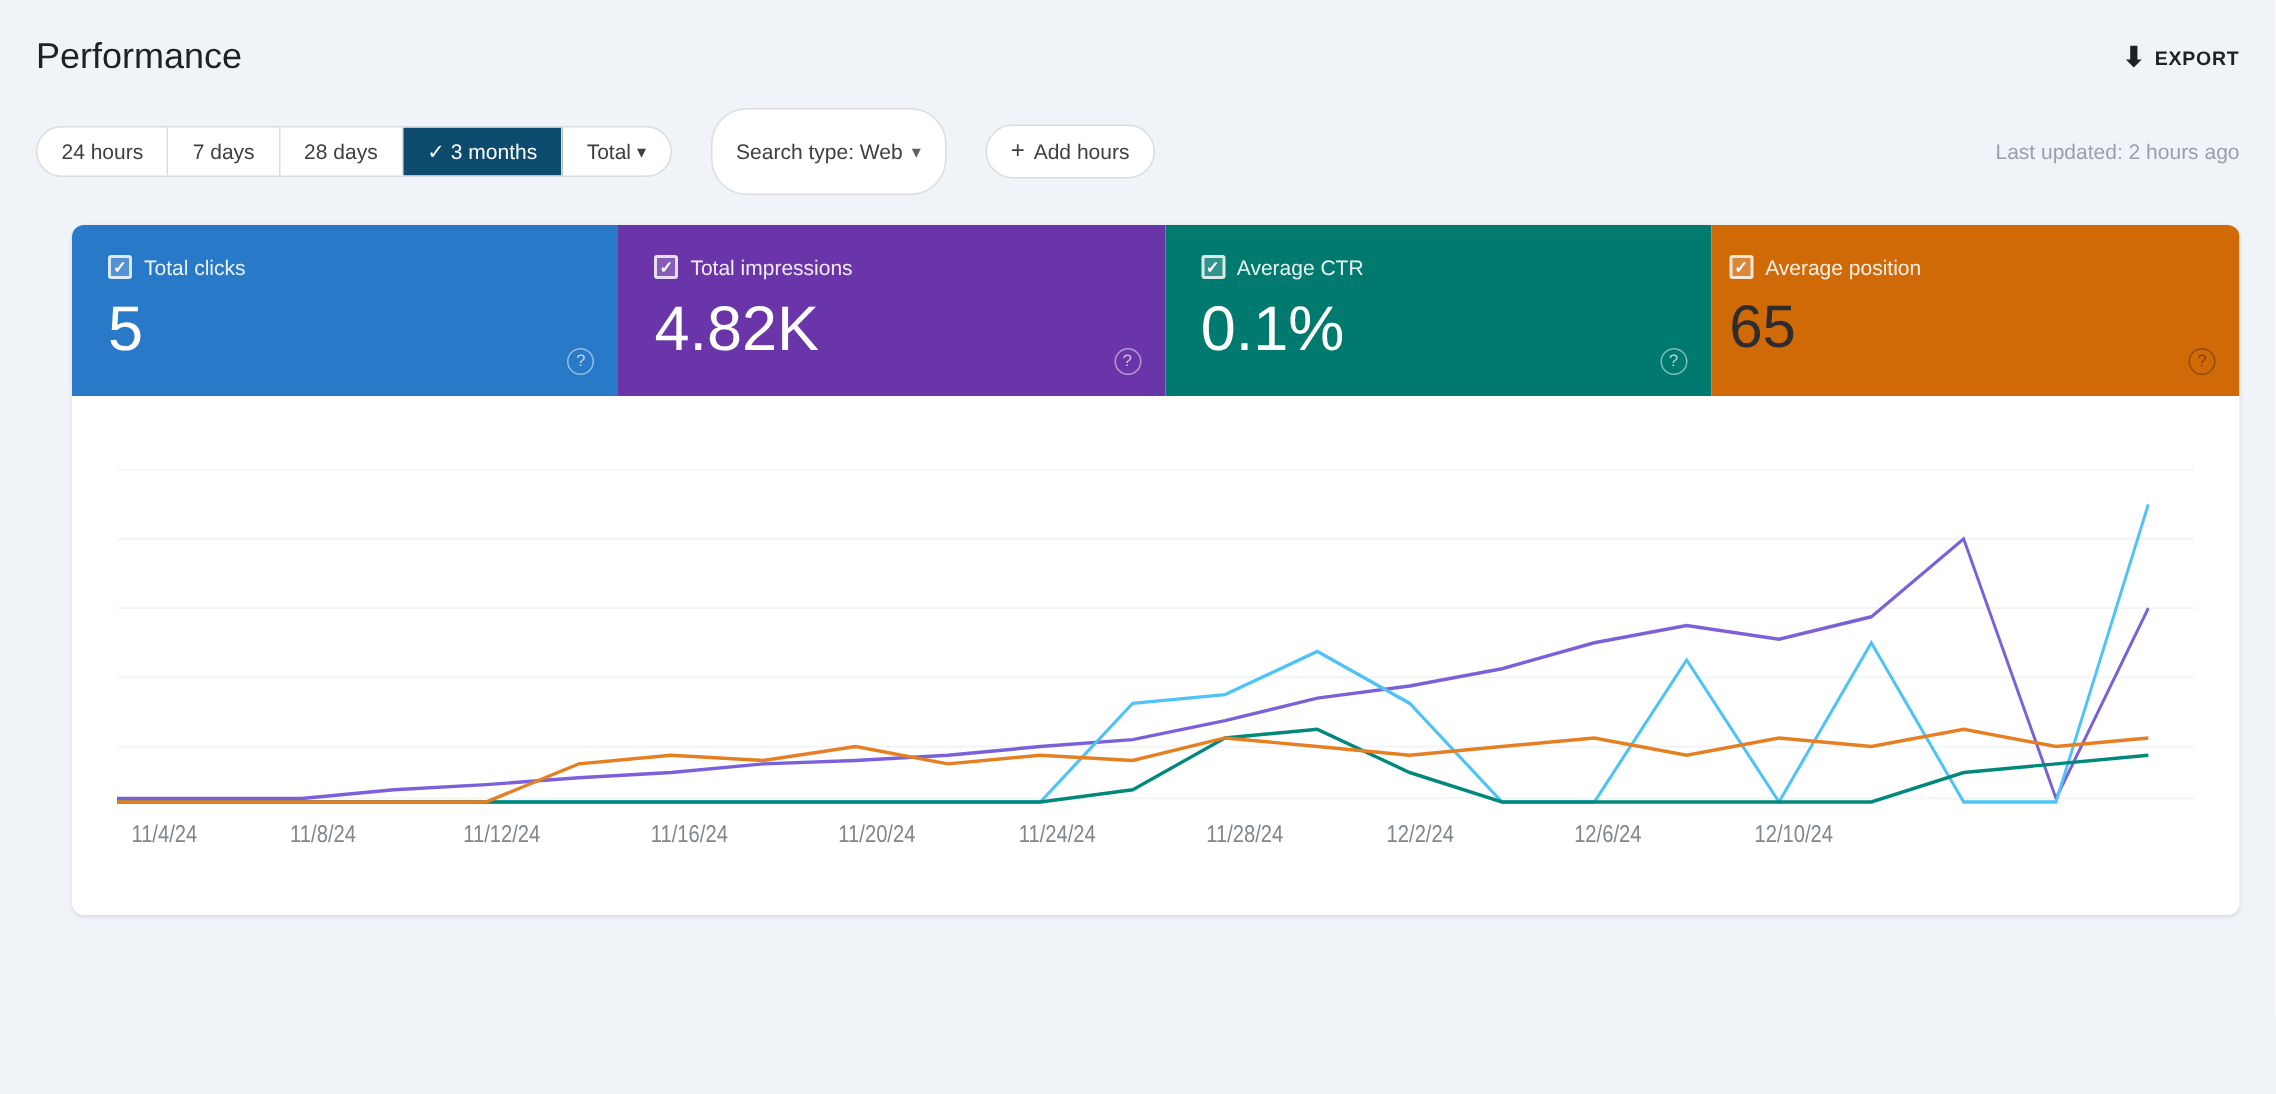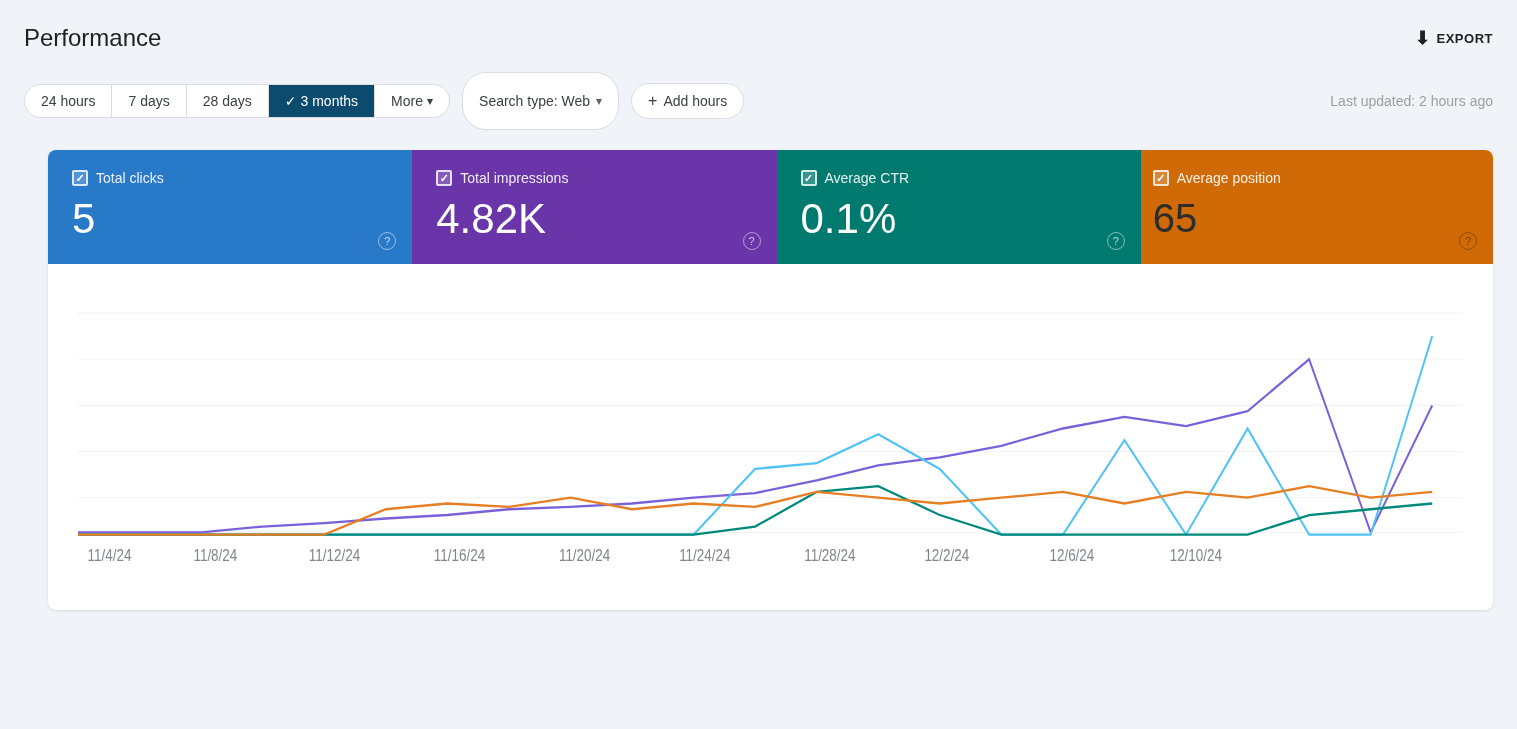--- a/index.html
+++ b/index.html
@@ -33,21 +33,21 @@
       letter-spacing: 0.5px;
       text-transform: uppercase;
     }
     .export-icon {
       font-size: 18px;
       color: #202124;
     }
     .filter-bar {
       display: flex;
       align-items: center;
-      gap: 12px;
+      gap: 26px;
       margin-bottom: 20px;
       flex-wrap: wrap;
     }
     .time-filter-group {
       display: flex;
       align-items: center;
       border: 1px solid #dadce0;
       border-radius: 24px;
       overflow: hidden;
       background: white;
@@ -217,21 +217,21 @@
 
 <div class="filter-bar">
   <div class="time-filter-group">
     <button class="time-btn">24 hours</button>
     <button class="time-btn">7 days</button>
     <button class="time-btn">28 days</button>
     <button class="time-btn active">
       <span style="margin-right:4px;">✓</span><span>3 months</span>
     </button>
     <button class="time-btn more-btn">
-      <span>More</span>
+      <span>Total</span>
       <span style="font-size:12px;">▾</span>
     </button>
   </div>
 
   <div class="filter-chip">
     <span>Search type: Web</span>
     <span class="chevron">▾</span>
   </div>
 
   <button class="add-filter-btn">

